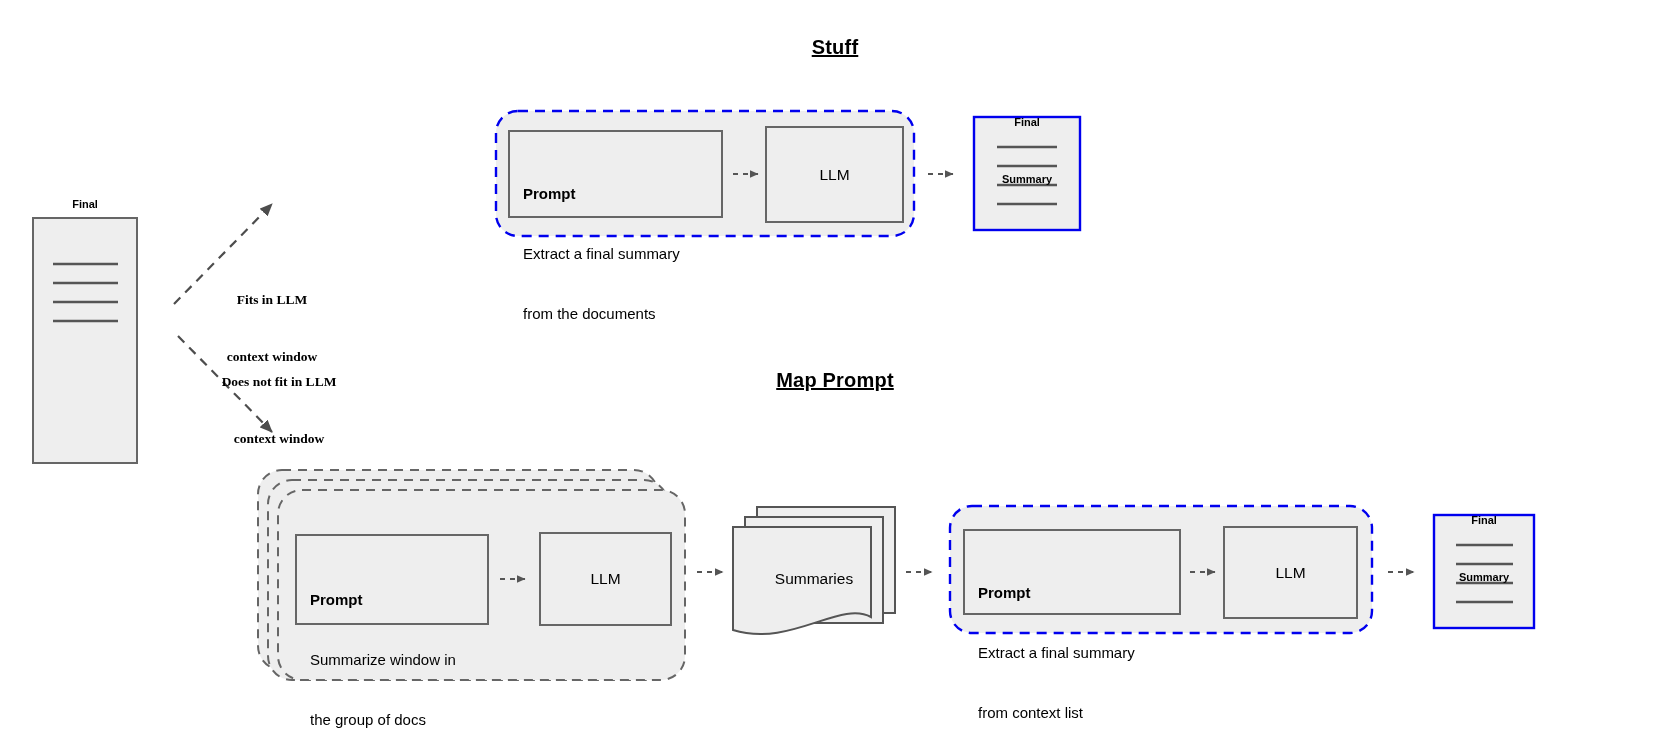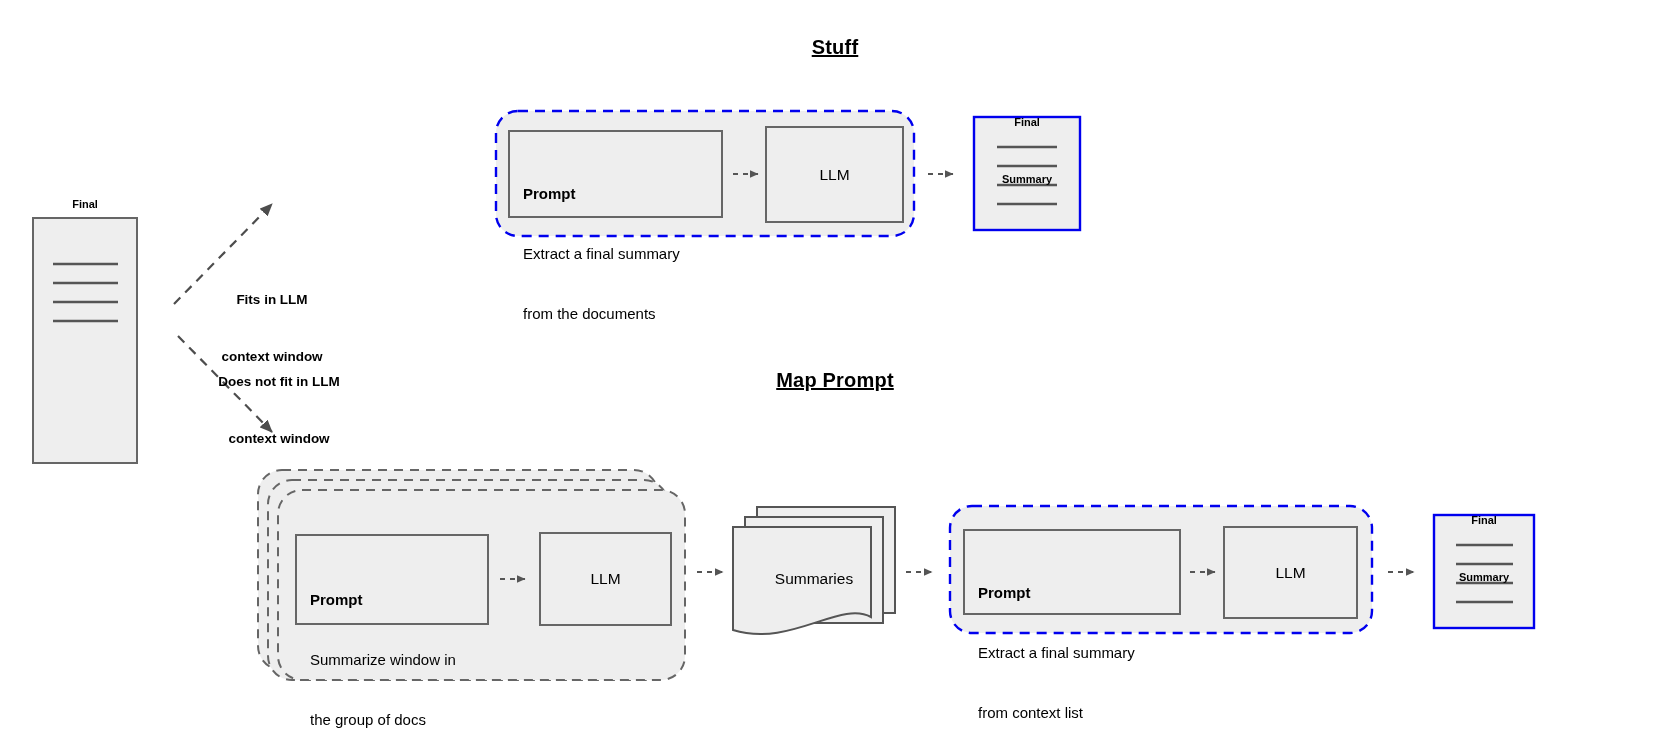--- a/index.html
+++ b/index.html
@@ -42,20 +42,21 @@
     font-size: 11px;
     font-weight: bold;
     text-align: center;
     line-height: 19px;
   }
   .edge-label {
     font-size: 13.5px;
     font-weight: bold;
     text-align: center;
     line-height: 19px;
+    font-family: Liberation Serif, serif;
   }
   .node-text {
     font-size: 15.5px;
     font-weight: normal;
     text-align: center;
   }
   .prompt-block {
     font-size: 15px;
     line-height: 20px;
     text-align: left;

